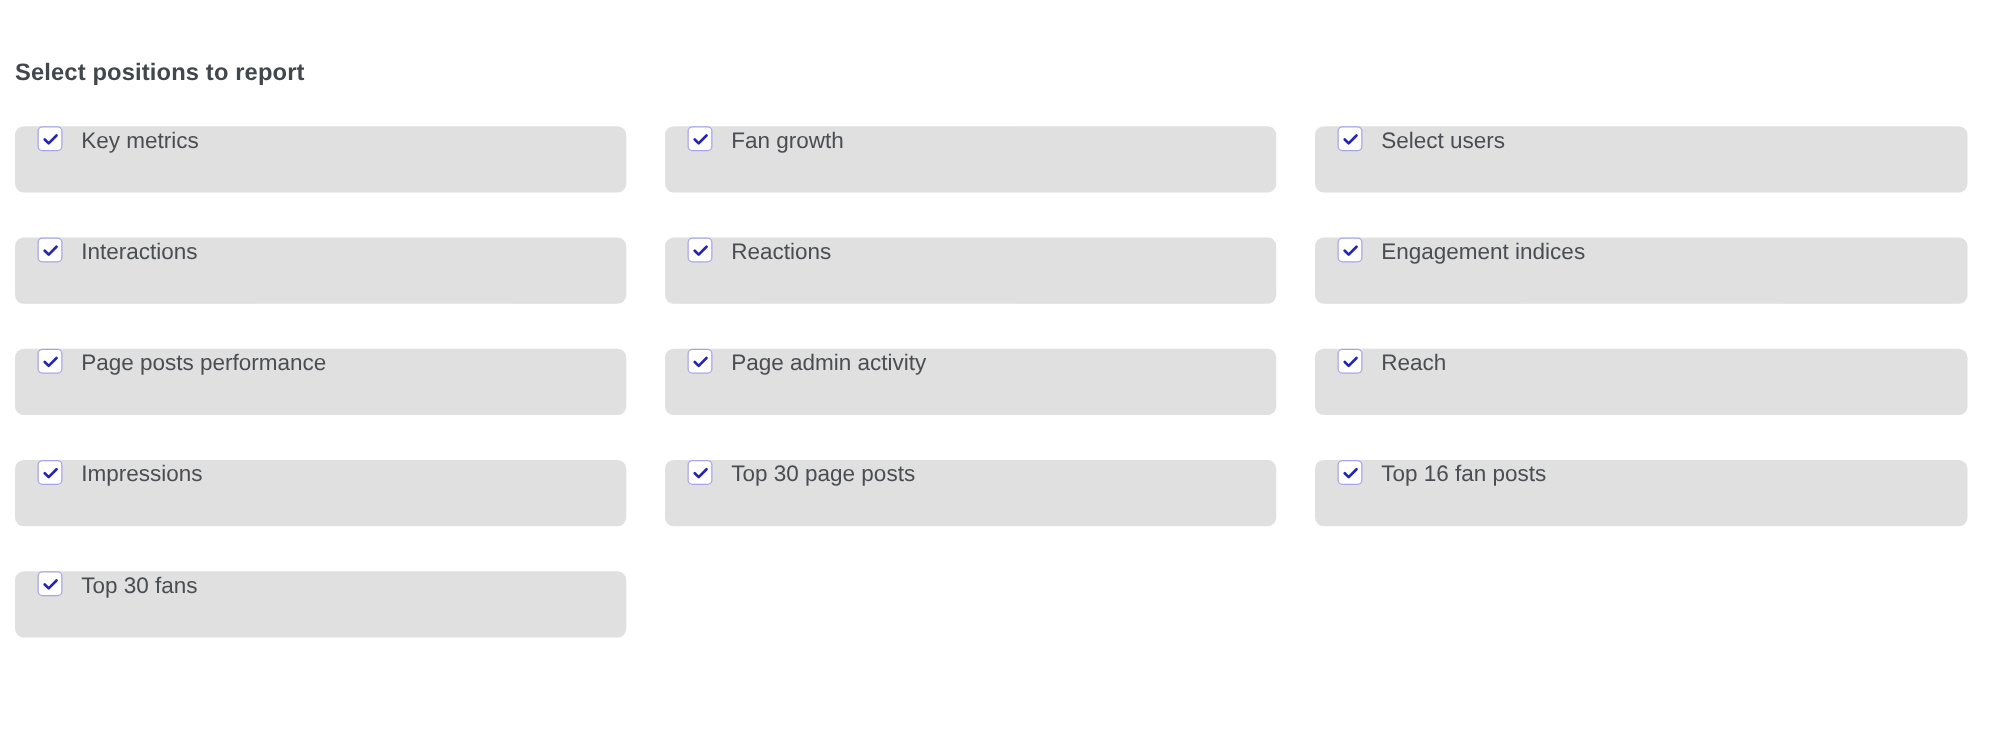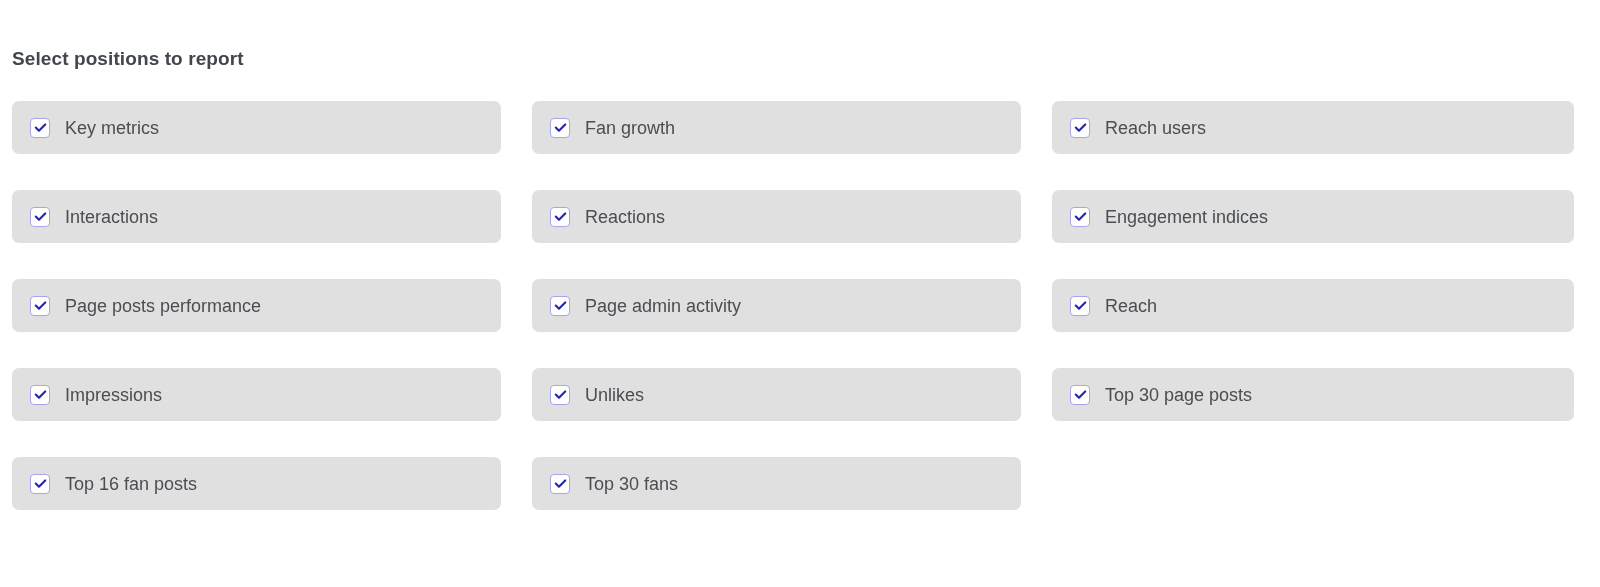--- a/index.html
+++ b/index.html
@@ -41,21 +41,21 @@
     column-gap: 31px;
     row-gap: 36px;
     width: 1561px;
   }
 
   .option-card {
     background: #e0e0e0;
     border-radius: 7px;
     height: 53px;
     display: flex;
-    align-items: center;
+    align-items: flex-start;
     padding-left: 18px;
     box-sizing: border-box;
     cursor: pointer;
     user-select: none;
   }
 
   .checkbox {
     position: relative;
     width: 20px;
     height: 20px;
@@ -110,21 +110,21 @@
       </span>
       <span class="option-label">Fan growth</span>
     </div>
 
     <div class="option-card">
       <span class="checkbox">
         <svg viewBox="0 0 16 16" aria-hidden="true">
             <path d="M2.2 8.1 L6.1 12 L13.8 4.2" fill="none" stroke="#2323b4" stroke-width="2.6" stroke-linecap="round" stroke-linejoin="round"></path>
           </svg>
       </span>
-      <span class="option-label">Reach users</span>
+      <span class="option-label">Select users</span>
     </div>
 
     <div class="option-card">
       <span class="checkbox">
         <svg viewBox="0 0 16 16" aria-hidden="true">
             <path d="M2.2 8.1 L6.1 12 L13.8 4.2" fill="none" stroke="#2323b4" stroke-width="2.6" stroke-linecap="round" stroke-linejoin="round"></path>
           </svg>
       </span>
       <span class="option-label">Interactions</span>
     </div>
@@ -177,28 +177,20 @@
 
     <div class="option-card">
       <span class="checkbox">
         <svg viewBox="0 0 16 16" aria-hidden="true">
             <path d="M2.2 8.1 L6.1 12 L13.8 4.2" fill="none" stroke="#2323b4" stroke-width="2.6" stroke-linecap="round" stroke-linejoin="round"></path>
           </svg>
       </span>
       <span class="option-label">Impressions</span>
     </div>
 
-    <div class="option-card">
-      <span class="checkbox">
-        <svg viewBox="0 0 16 16" aria-hidden="true">
-            <path d="M2.2 8.1 L6.1 12 L13.8 4.2" fill="none" stroke="#2323b4" stroke-width="2.6" stroke-linecap="round" stroke-linejoin="round"></path>
-          </svg>
-      </span>
-      <span class="option-label">Unlikes</span>
-    </div>
 
     <div class="option-card">
       <span class="checkbox">
         <svg viewBox="0 0 16 16" aria-hidden="true">
             <path d="M2.2 8.1 L6.1 12 L13.8 4.2" fill="none" stroke="#2323b4" stroke-width="2.6" stroke-linecap="round" stroke-linejoin="round"></path>
           </svg>
       </span>
       <span class="option-label">Top 30 page posts</span>
     </div>
 

